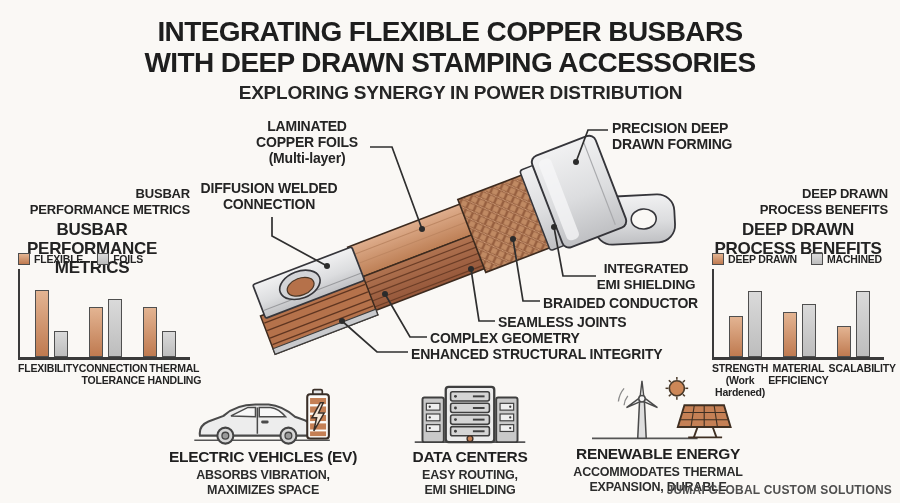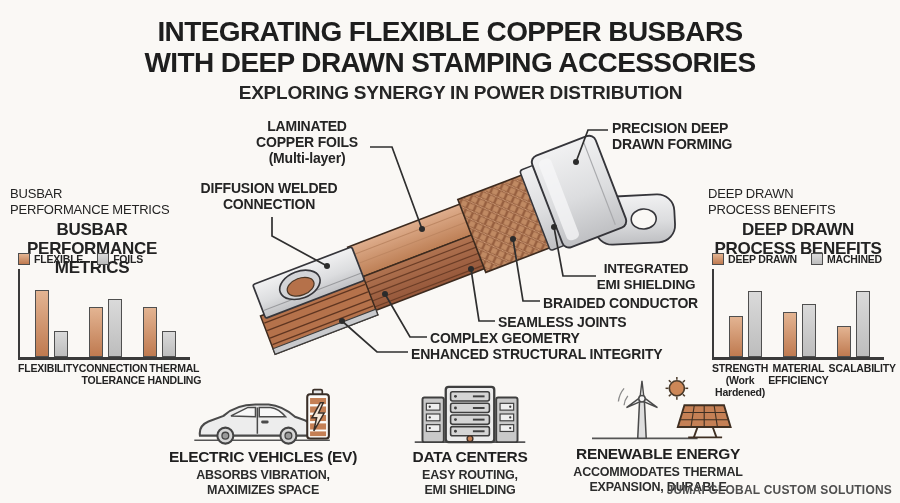--- a/index.html
+++ b/index.html
@@ -5,22 +5,22 @@
   html,body{margin:0;padding:0;background:#e8e8e8;}
   .stage{position:relative;width:900px;height:503px;background:#faf8f5;overflow:hidden;
          font-family:"Liberation Sans",sans-serif;color:#232323;}
   
   .title-line{position:absolute;left:0;right:0;text-align:center;font-weight:700;
               font-size:28px;letter-spacing:-0.6px;color:#1e1e1e;}
   .t1{top:16px}.t2{top:47px}
   .subtitle{position:absolute;top:82px;left:0;right:0;text-align:center;
             font-size:19px;font-weight:600;letter-spacing:-0.2px;color:#262626;padding-left:21px;}
   
-  .panel-head-sm{position:absolute;width:180px;text-align:left;font-size:13px;
-                 font-weight:400;line-height:1.25;white-space:pre-line;letter-spacing:-0.2px;}
+  .panel-head-sm{position:absolute;width:180px;text-align:right;font-size:13px;
+                 font-weight:700;line-height:1.25;white-space:pre-line;letter-spacing:-0.2px;}
   .panel-head-lg{position:absolute;width:184px;text-align:center;font-size:17px;
                  font-weight:700;line-height:1.12;white-space:pre-line;letter-spacing:-0.3px;}
   .hs-left{left:10px;top:186px}.hl-left{left:0;top:220px}
   .hs-right{left:708px;top:186px}.hl-right{left:706px;top:220px}
   .chart{position:absolute;width:172px;}
   .chart-left{left:18px;top:252px}.chart-right{left:712px;top:252px}
   .legend{display:flex;align-items:center;gap:14px;height:14px;
           margin-bottom:3px;font-size:10.5px;font-weight:700;letter-spacing:-0.2px;}
   .legend-item{display:flex;align-items:center;gap:4px;}
   .swatch{width:10px;height:10px;border:1.6px solid #4d4d4d;box-sizing:content-box;}

